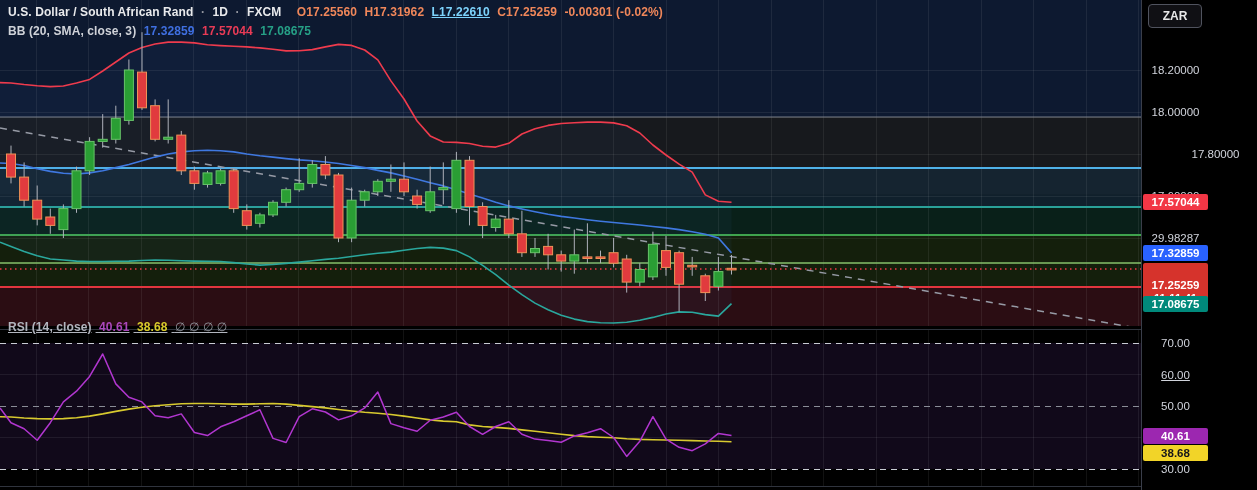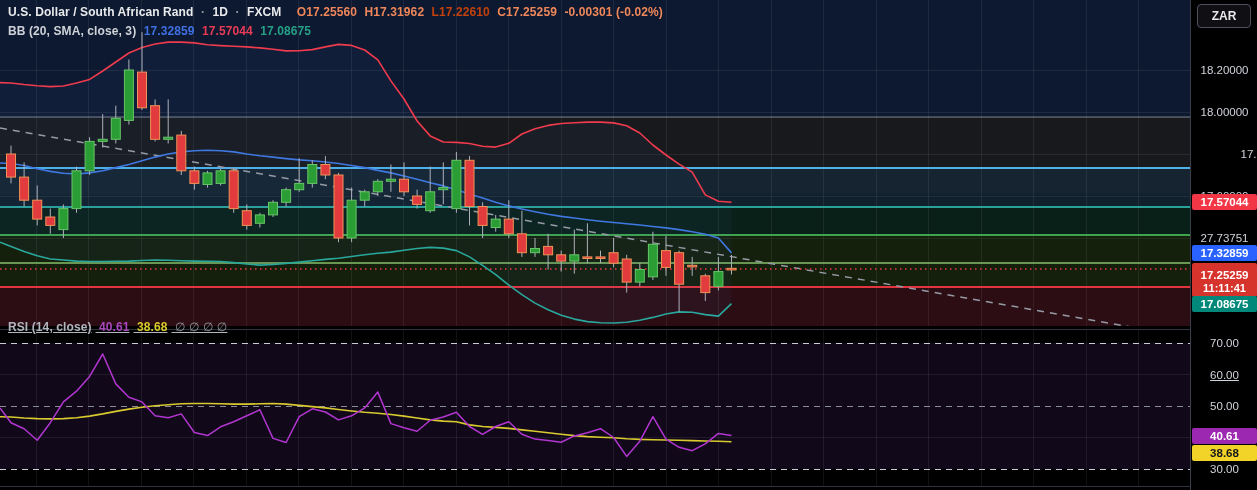--- a/index.html
+++ b/index.html
@@ -5,27 +5,27 @@
   html,body{margin:0;padding:0;background:#000;}
   #app{position:relative;width:1257px;height:490px;background:#000;overflow:hidden;
        font-family:"Liberation Sans",sans-serif;-webkit-font-smoothing:antialiased;}
   svg{position:absolute;left:0;display:block;}
   .legend{position:absolute;left:8px;z-index:30;font-size:12px;font-weight:600;
           white-space:nowrap;pointer-events:none;letter-spacing:.1px;}
   .legend span{margin-right:4px;}
   #legend-row1{top:5px;color:#e9eaec;}
   #legend-row2{top:24px;color:#cfd2d8;}
   #legend-rsi{top:320px;color:#b2b5be;text-decoration:underline;}
-  .axis{position:absolute;top:0;left:1190px;width:67px;height:490px;background:#000;
+  .axis{position:absolute;top:0;left:1141px;width:67px;height:490px;background:#000;
         border-left:1px solid #3a3e4a;z-index:20;}
   .tick{position:absolute;width:100%;text-align:center;font-size:11.5px;color:#d1d4dc;
         height:16px;line-height:16px;}
   .badge{position:absolute;left:1px;right:1px;border-radius:2px;text-align:center;
          font-size:11.5px;font-weight:700;height:16px;line-height:16px;color:#fff;z-index:5;}
-  .badge.two{height:28px;line-height:13px;padding-top:6px;}
+  .badge.two{height:28px;line-height:13px;padding-top:16px;}
   .badge .sub{font-size:11px;font-weight:700;display:block;}
   #zar-btn{position:absolute;top:4px;left:6px;width:52px;height:22px;background:#101014;
            border:1px solid #50535e;border-radius:4px;color:#e8e8e8;font-size:12px;
            font-weight:600;text-align:center;line-height:22px;cursor:pointer;z-index:9;}
   .sep{position:absolute;left:0;width:1190px;background:#000;z-index:8;}
   #sep-main{top:326px;height:3px;border-bottom:1px solid #30343e;}
   #sep-bottom{top:486px;height:4px;border-top:1px solid #30343e;}
 </style>
 </head>
 <body>
@@ -228,21 +228,21 @@
   <div class="sep" id="sep-bottom"></div>
 
   <div class="legend" id="legend-row1">
     <span>U.S. Dollar / South African Rand</span>
     <span style="color:#9598a1">·</span>
     <span>1D</span>
     <span style="color:#9598a1">·</span>
     <span>FXCM</span>
     <span class="ohlc" style="margin-left: 8px; color: rgb(240, 135, 90);">O17.25560</span>
     <span class="ohlc" style="color: rgb(240, 135, 90);">H17.31962</span>
-    <span class="ohlc" style="color: #c2410c;">L17.22610</span>
+    <span class="ohlc" style="color: #7dd3fc; text-decoration: underline;">L17.22610</span>
     <span class="ohlc" style="color: rgb(240, 135, 90);">C17.25259</span>
     <span class="ohlc" style="color: rgb(240, 135, 90);">-0.00301 (-0.02%)</span>
   </div>
 
   <div class="legend" id="legend-row2">
     <span>BB (20, SMA, close, 3)</span>
     <span id="bb-basis" style="color: rgb(63, 111, 224);">17.32859</span>
     <span id="bb-upper" style="color: rgb(233, 59, 86);">17.57044</span>
     <span id="bb-lower" style="color: rgb(38, 160, 134);">17.08675</span>
   </div>
@@ -253,21 +253,21 @@
     <span id="rsi-v2" style="color: rgb(217, 203, 42);">38.68</span>
     <span style="color:#9598a1;font-weight:400">∅  ∅  ∅  ∅</span>
   </div>
 
   <div class="axis" id="price-axis">
     <div id="zar-btn">ZAR</div>
   <div class="tick" style="top: 62px;">18.20000</div>
       <div class="tick" style="top: 104px;">18.00000</div>
       <div class="tick" style="top: 146px; margin-left: 40px;">17.80000</div>
       <div class="tick" style="top: 188px;">17.60000</div>
-      <div class="tick" style="top: 230px;">27.73751</div>
+      <div class="tick" style="top: 230px;">29.98287</div>
       <div class="tick" style="top: 335px;">70.00</div>
       <div class="tick" style="top: 366.5px; text-decoration: underline;">60.00</div>
       <div class="tick" style="top: 398px;">50.00</div>
       <div class="tick" style="top: 461px;">30.00</div>
       <div class="badge" style="top: 194.208px; background: rgb(242, 54, 69); color: rgb(255, 255, 255);">17.57044</div>
       <div class="badge" style="top: 244.996px; background: rgb(41, 98, 255); color: rgb(255, 255, 255);">17.32859</div>
       <div class="badge two" style="top: 262.956px; background: rgb(214, 51, 44); color: rgb(255, 255, 255);">17.25259<span class="sub">11:11:41</span></div>
       <div class="badge" style="top: 295.783px; background: rgb(0, 137, 123); color: rgb(255, 255, 255);">17.08675</div>
       <div class="badge" style="top: 427.579px; background: rgb(156, 39, 176); color: rgb(255, 255, 255);">40.61</div>
       <div class="badge" style="top: 444.658px; background: rgb(242, 212, 40); color: rgb(21, 22, 27);">38.68</div>

